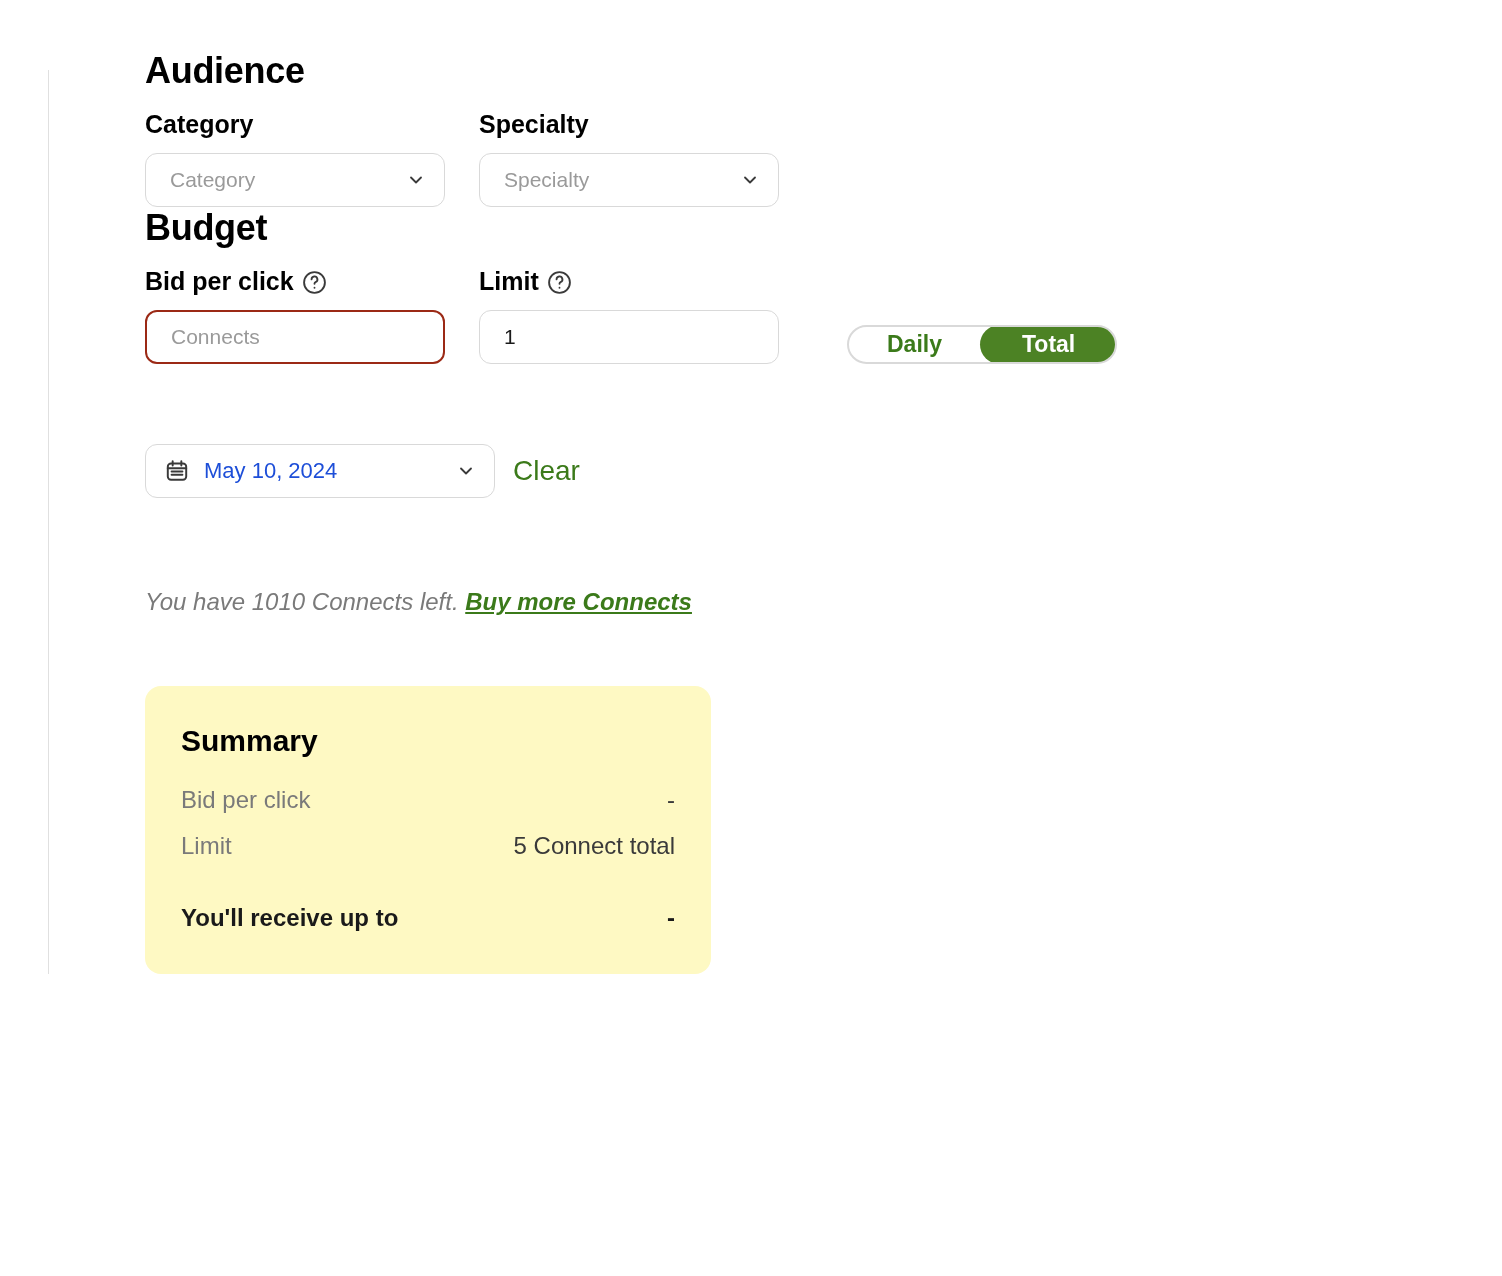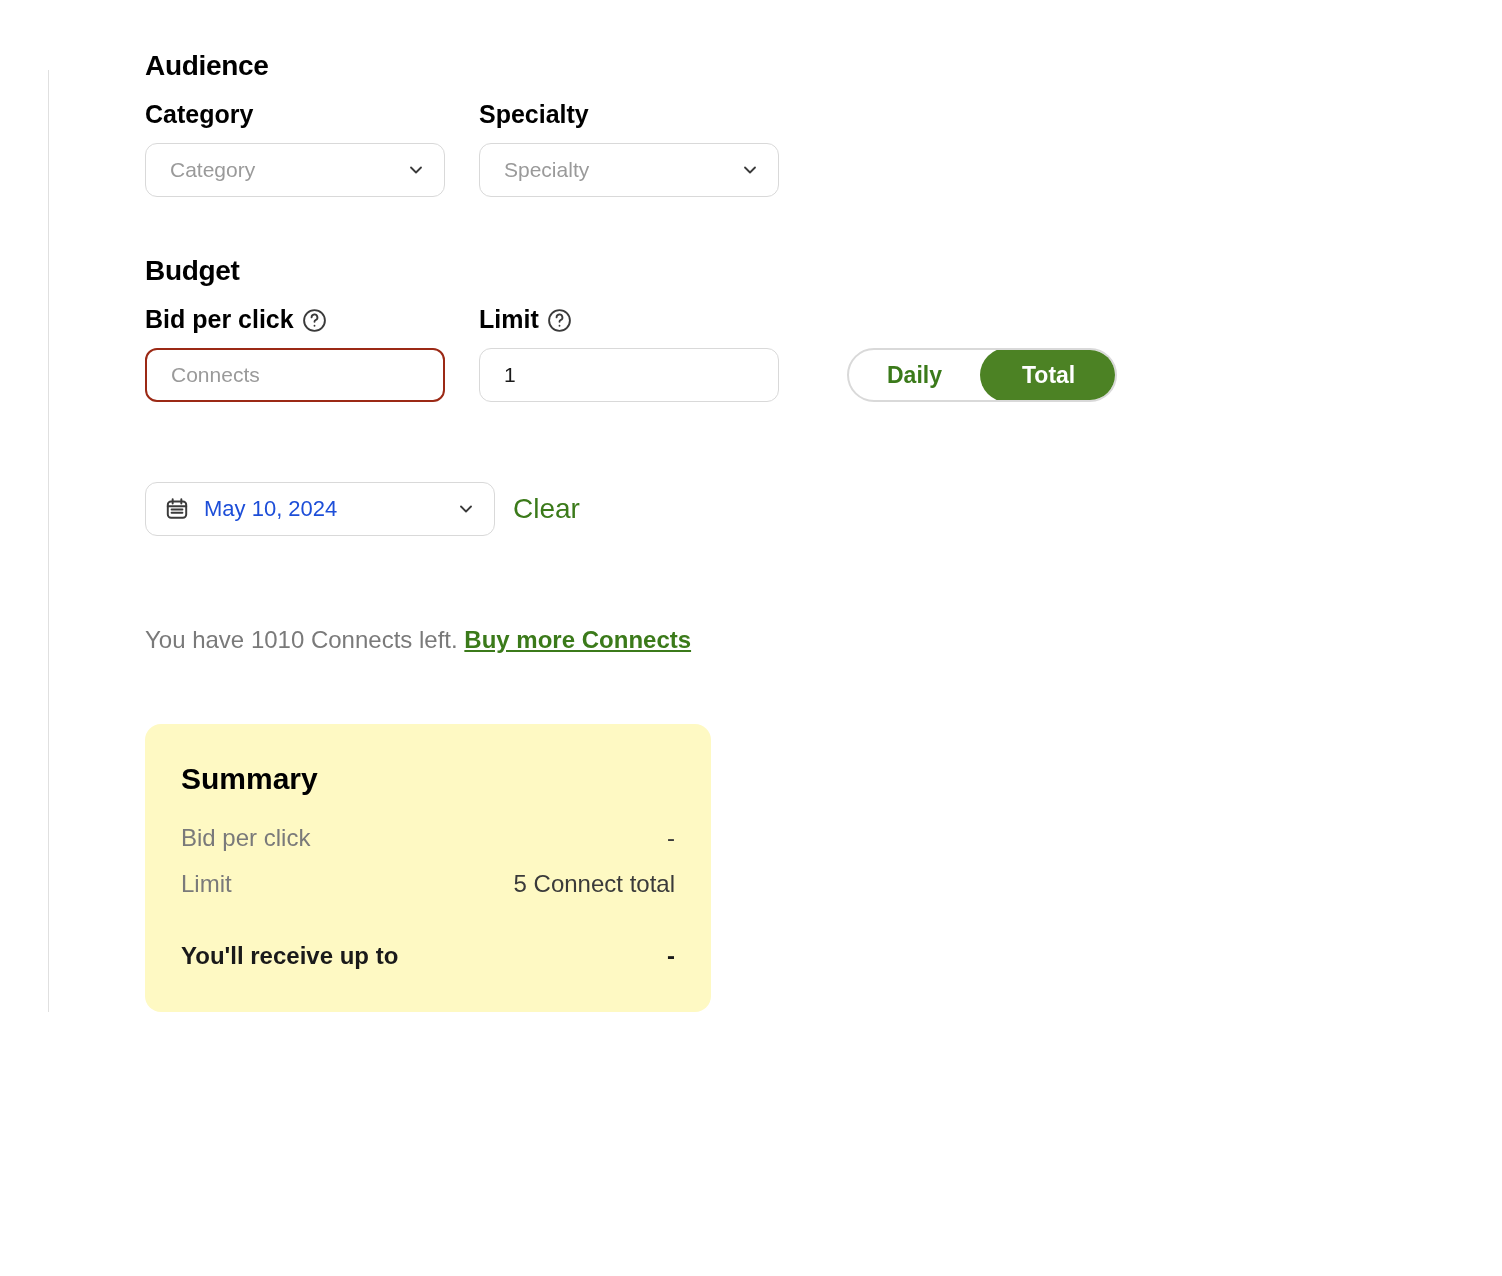--- a/index.html
+++ b/index.html
@@ -15,21 +15,21 @@
     left: 48px;
     top: 70px;
     bottom: 0;
     width: 1px;
     background: #e0e0e0;
   }
   .main {
     padding: 50px 0 0 145px;
   }
   h2.section {
-    font-size: 28px;
+    font-size: 36px;
     font-weight: 700;
     letter-spacing: -0.3px;
     margin-bottom: 18px;
   }
   .row {
     display: flex;
     gap: 34px;
     align-items: flex-start;
   }
   .field-label {
@@ -64,34 +64,34 @@
     display: inline-flex;
   }
   .chevron svg { width: 20px; height: 20px; stroke: #3a3a3a; }
   .help-icon {
     display: inline-flex;
     position: relative;
     top: 1px;
   }
   .help-icon svg { width: 25px; height: 25px; stroke: #3a3a3a; }
 
-  .budget-section { margin-top: 58px; }
+  .budget-section { }
   .budget-row {
     display: flex;
     gap: 34px;
     align-items: flex-end;
   }
 
   .toggle-pill {
     margin-left: 34px;
     display: flex;
     align-items: center;
     border: 2px solid #d9d9d9;
     border-radius: 999px;
-    height: 54px;
+    height: 39px;
     background: #fff;
     overflow: hidden;
   }
   .toggle-option {
     display: flex;
     align-items: center;
     justify-content: center;
     height: 100%;
     padding: 0 38px;
     font-size: 23px;
@@ -124,20 +124,21 @@
     color: #3b7a1a;
     font-size: 28px;
     font-weight: 500;
     cursor: pointer;
   }
 
   .connects-line {
     margin-top: 90px;
     font-size: 24px;
     color: #7a7a7a;
+    font-style: italic;
   }
   .buy-link {
     color: #3b7a1a;
     font-weight: 700;
     text-decoration: underline;
     cursor: pointer;
   }
 
   .summary-card {
     margin-top: 70px;

